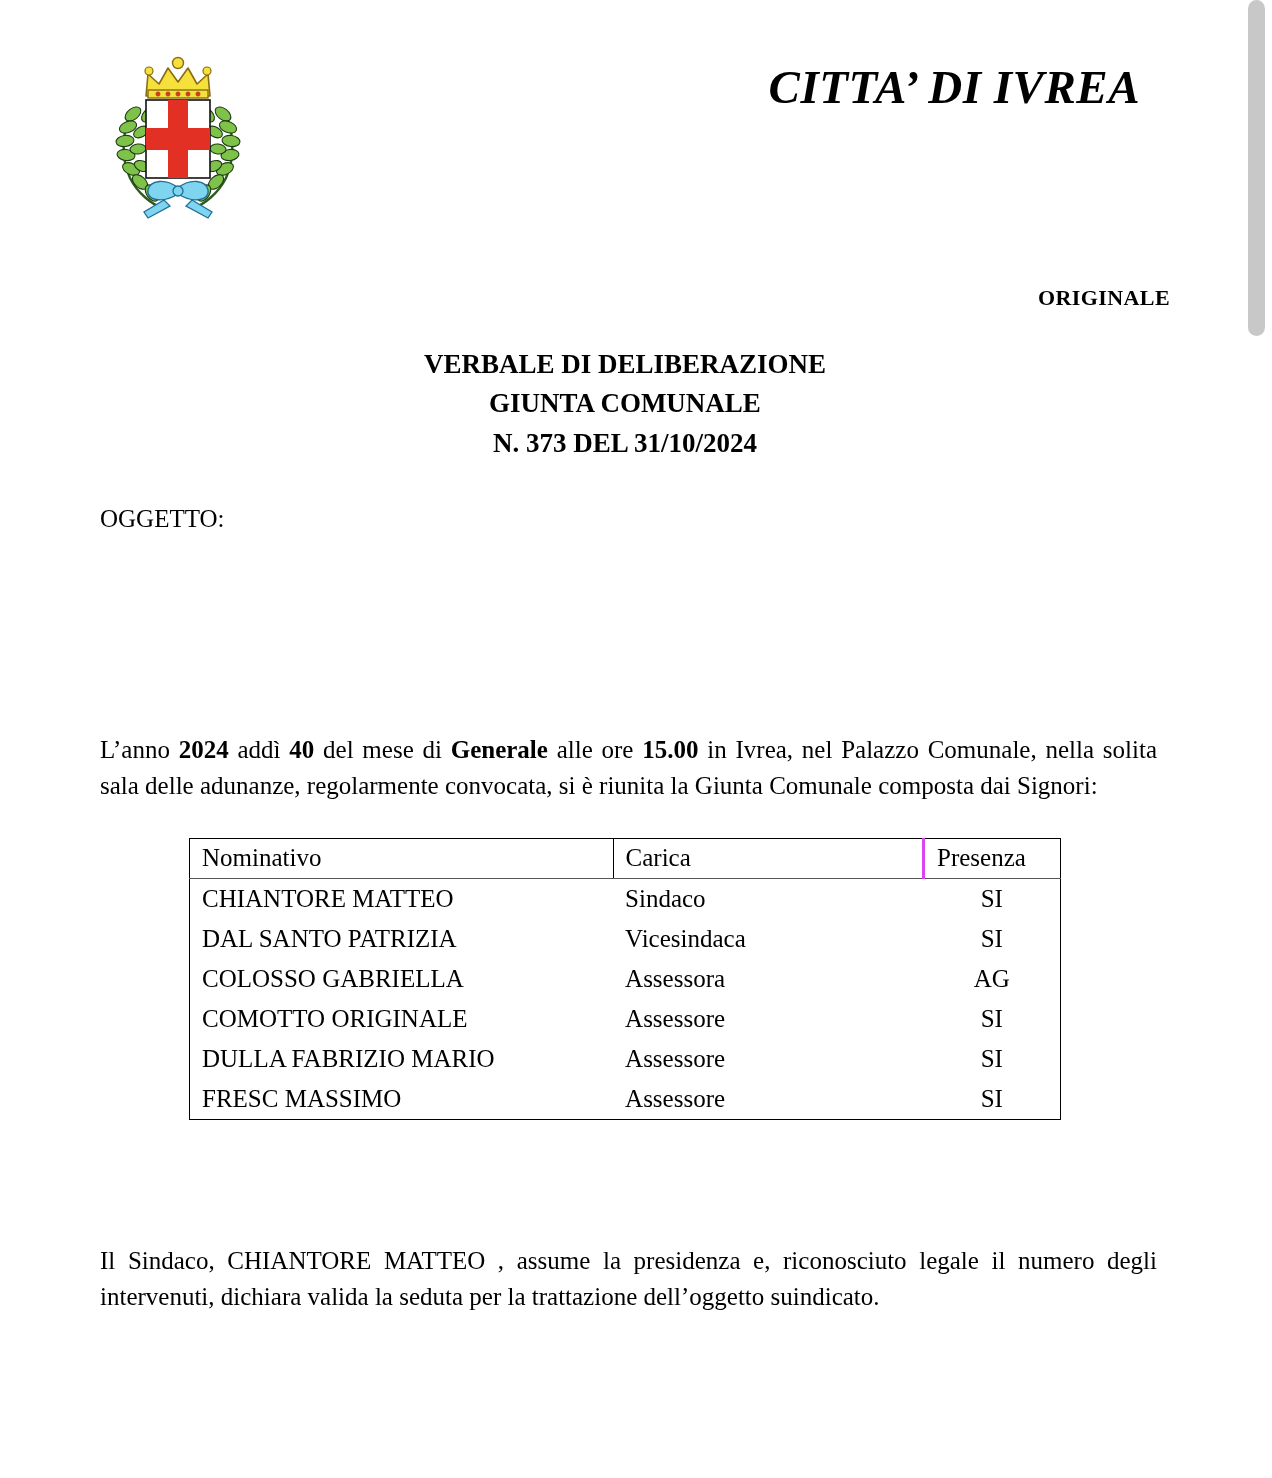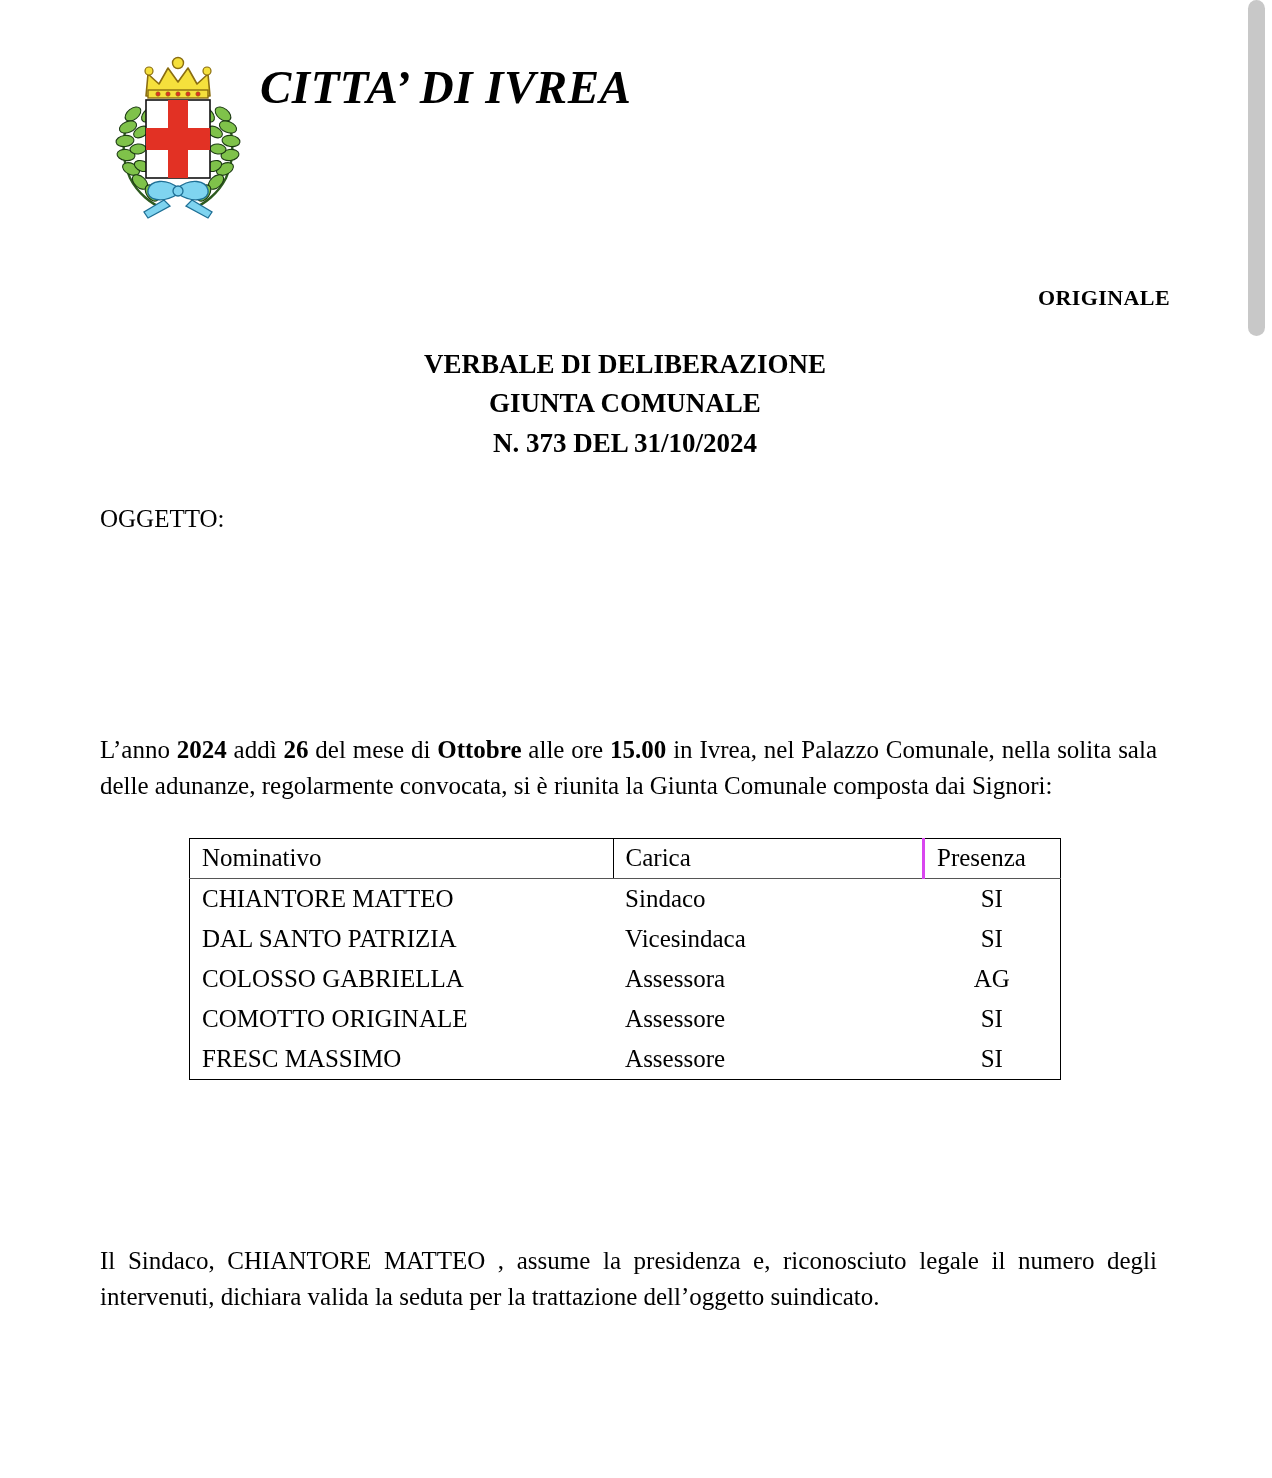--- a/index.html
+++ b/index.html
@@ -37,21 +37,21 @@
     width: 148px;
     height: 172px;
   }
   .crest svg { display: block; width: 148px; height: 172px; }
 
   .title-block {
     position: absolute;
     left: 260px;
     top: 62px;
     width: 880px;
-    text-align: left;
+    text-align: right;
   }
   .doc-title {
     font-size: 47px;
     font-weight: bold;
     font-style: italic;
     letter-spacing: 0.5px;
     line-height: 1.08;
     white-space: nowrap;
   }
   .doc-subtitle {
@@ -279,21 +279,21 @@
     <div>VERBALE DI DELIBERAZIONE</div>
     <div>GIUNTA COMUNALE</div>
     <div>N. 373  DEL 31/10/2024</div>
   </div>
 
   <div class="oggetto">
     <span class="oggetto-label">OGGETTO:</span>
   </div>
 
   <div class="intro">
-    <span>L’anno </span><b>2024</b><span> addì </span><b>26</b><span> del mese di </span><b>Ottobre</b><span> alle ore </span><b>15.00</b><span> in Ivrea, nel Palazzo Comunale, nella solita sala delle adunanze, regolarmente convocata, si è riunita la Giunta Comunale composta dai Signori:</span>
+    <span>L’anno </span><b>2024</b><span> addì </span><b>40</b><span> del mese di </span><b>Generale</b><span> alle ore </span><b>15.00</b><span> in Ivrea, nel Palazzo Comunale, nella solita sala delle adunanze, regolarmente convocata, si è riunita la Giunta Comunale composta dai Signori:</span>
   </div>
 
   <div class="attendance-wrap">
     <table class="attendance">
       <thead>
         <tr>
           <th class="c-nom">Nominativo</th>
           <th class="c-car col-carica">Carica</th>
           <th class="c-pre col-presenza">Presenza</th>
         </tr>
@@ -313,20 +313,25 @@
           <td>COLOSSO GABRIELLA</td>
           <td>Assessora</td>
           <td class="presenza">AG</td>
         </tr>
         <tr>
           <td>COMOTTO ORIGINALE</td>
           <td>Assessore</td>
           <td class="presenza">SI</td>
         </tr>
         <tr>
+          <td>DULLA FABRIZIO MARIO</td>
+          <td>Assessore</td>
+          <td class="presenza">SI</td>
+        </tr>
+        <tr>
           <td>FRESC MASSIMO</td>
           <td>Assessore</td>
           <td class="presenza">SI</td>
         </tr>
       </tbody>
     </table>
   </div>
 
   <div class="sindaco-par">Il Sindaco, CHIANTORE MATTEO , assume la presidenza e, riconosciuto legale il numero degli intervenuti, dichiara valida la seduta per la trattazione dell’oggetto suindicato.</div>
 

